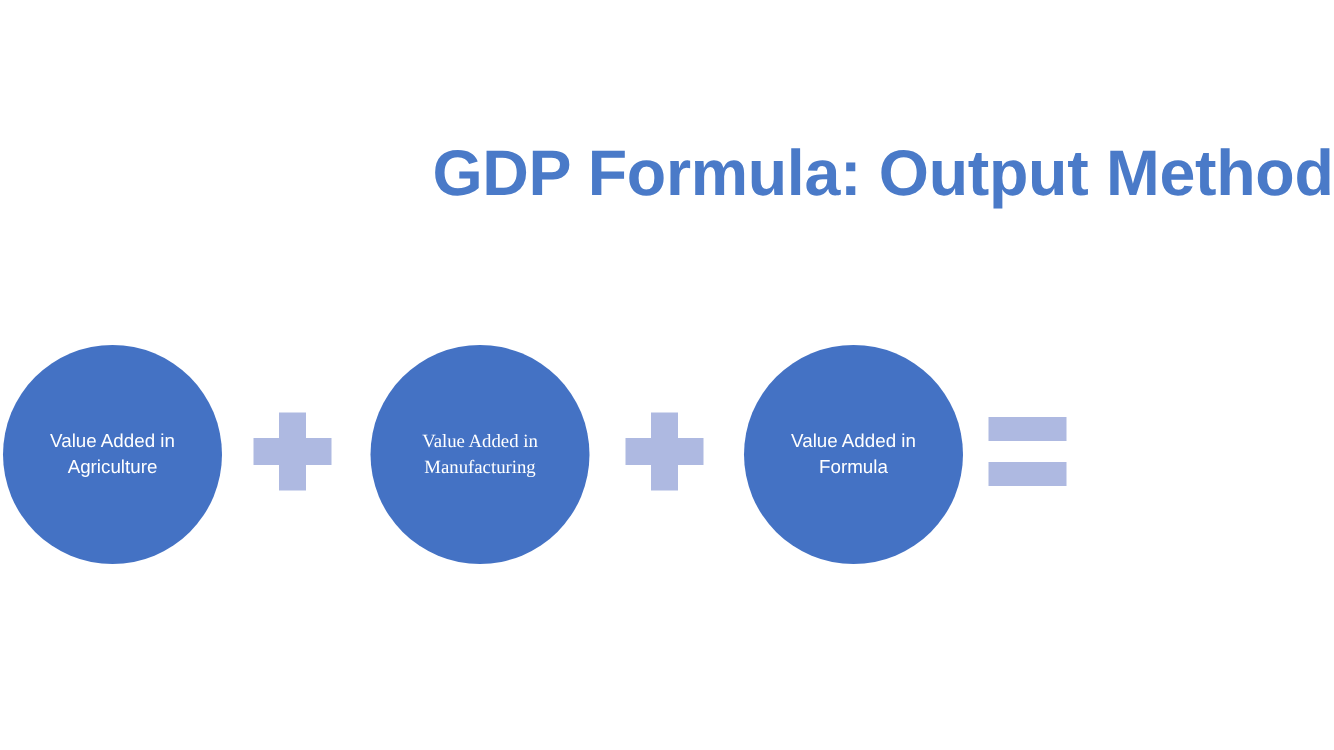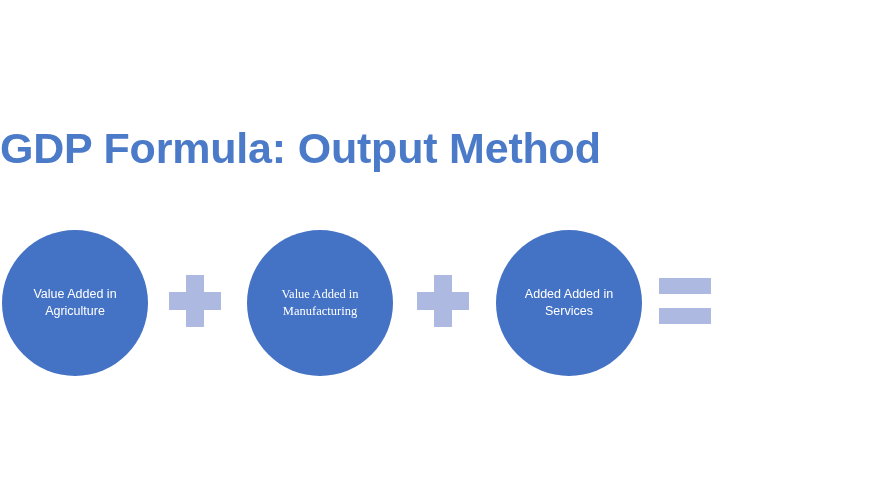--- a/index.html
+++ b/index.html
@@ -20,27 +20,26 @@
     height: 500px;
     background: #ffffff;
   }
 
   
   .title {
     position: absolute;
     top: 92px;
     left: 0;
     width: 889px;
-    text-align: left;
+    text-align: right;
     font-size: 43px;
     font-weight: bold;
     color: #4a7ac8;
     letter-spacing: -0.2px;
     white-space: nowrap;
-    margin-top: 32px;
   }
 
   
   .formula-row {
     position: absolute;
     top: 230px;
     left: 0;
     width: 749px;
     height: 152px;
   }
@@ -138,21 +137,21 @@
     <div class="circle circle-2">
       <span class="circle-label">Value Added in Manufacturing</span>
     </div>
 
     <div class="plus plus-2">
       <span class="bar bar-h"></span>
       <span class="bar bar-v"></span>
     </div>
 
     <div class="circle circle-3">
-      <span class="circle-label">Added Added in Services</span>
+      <span class="circle-label">Value Added in Formula</span>
     </div>
 
     <div class="equals">
       <span class="bar bar-top"></span>
       <span class="bar bar-bottom"></span>
     </div>
 
 
   </div>
 </div>

